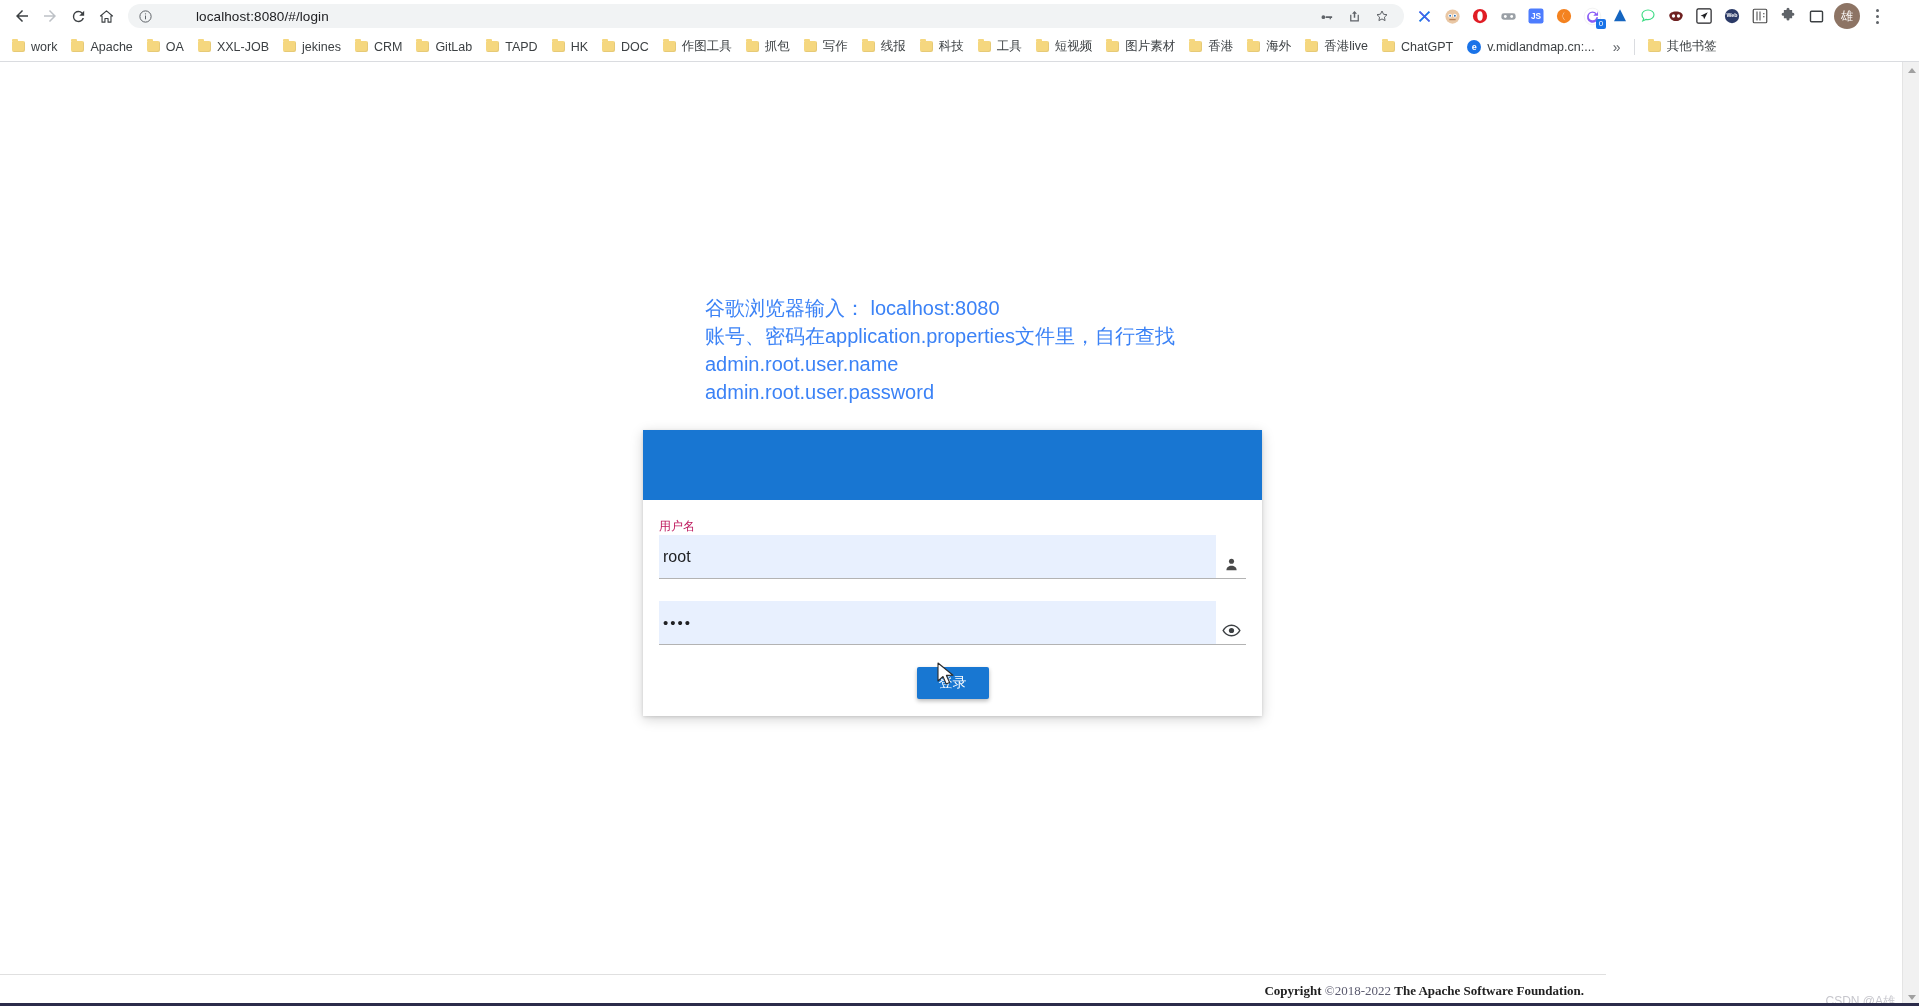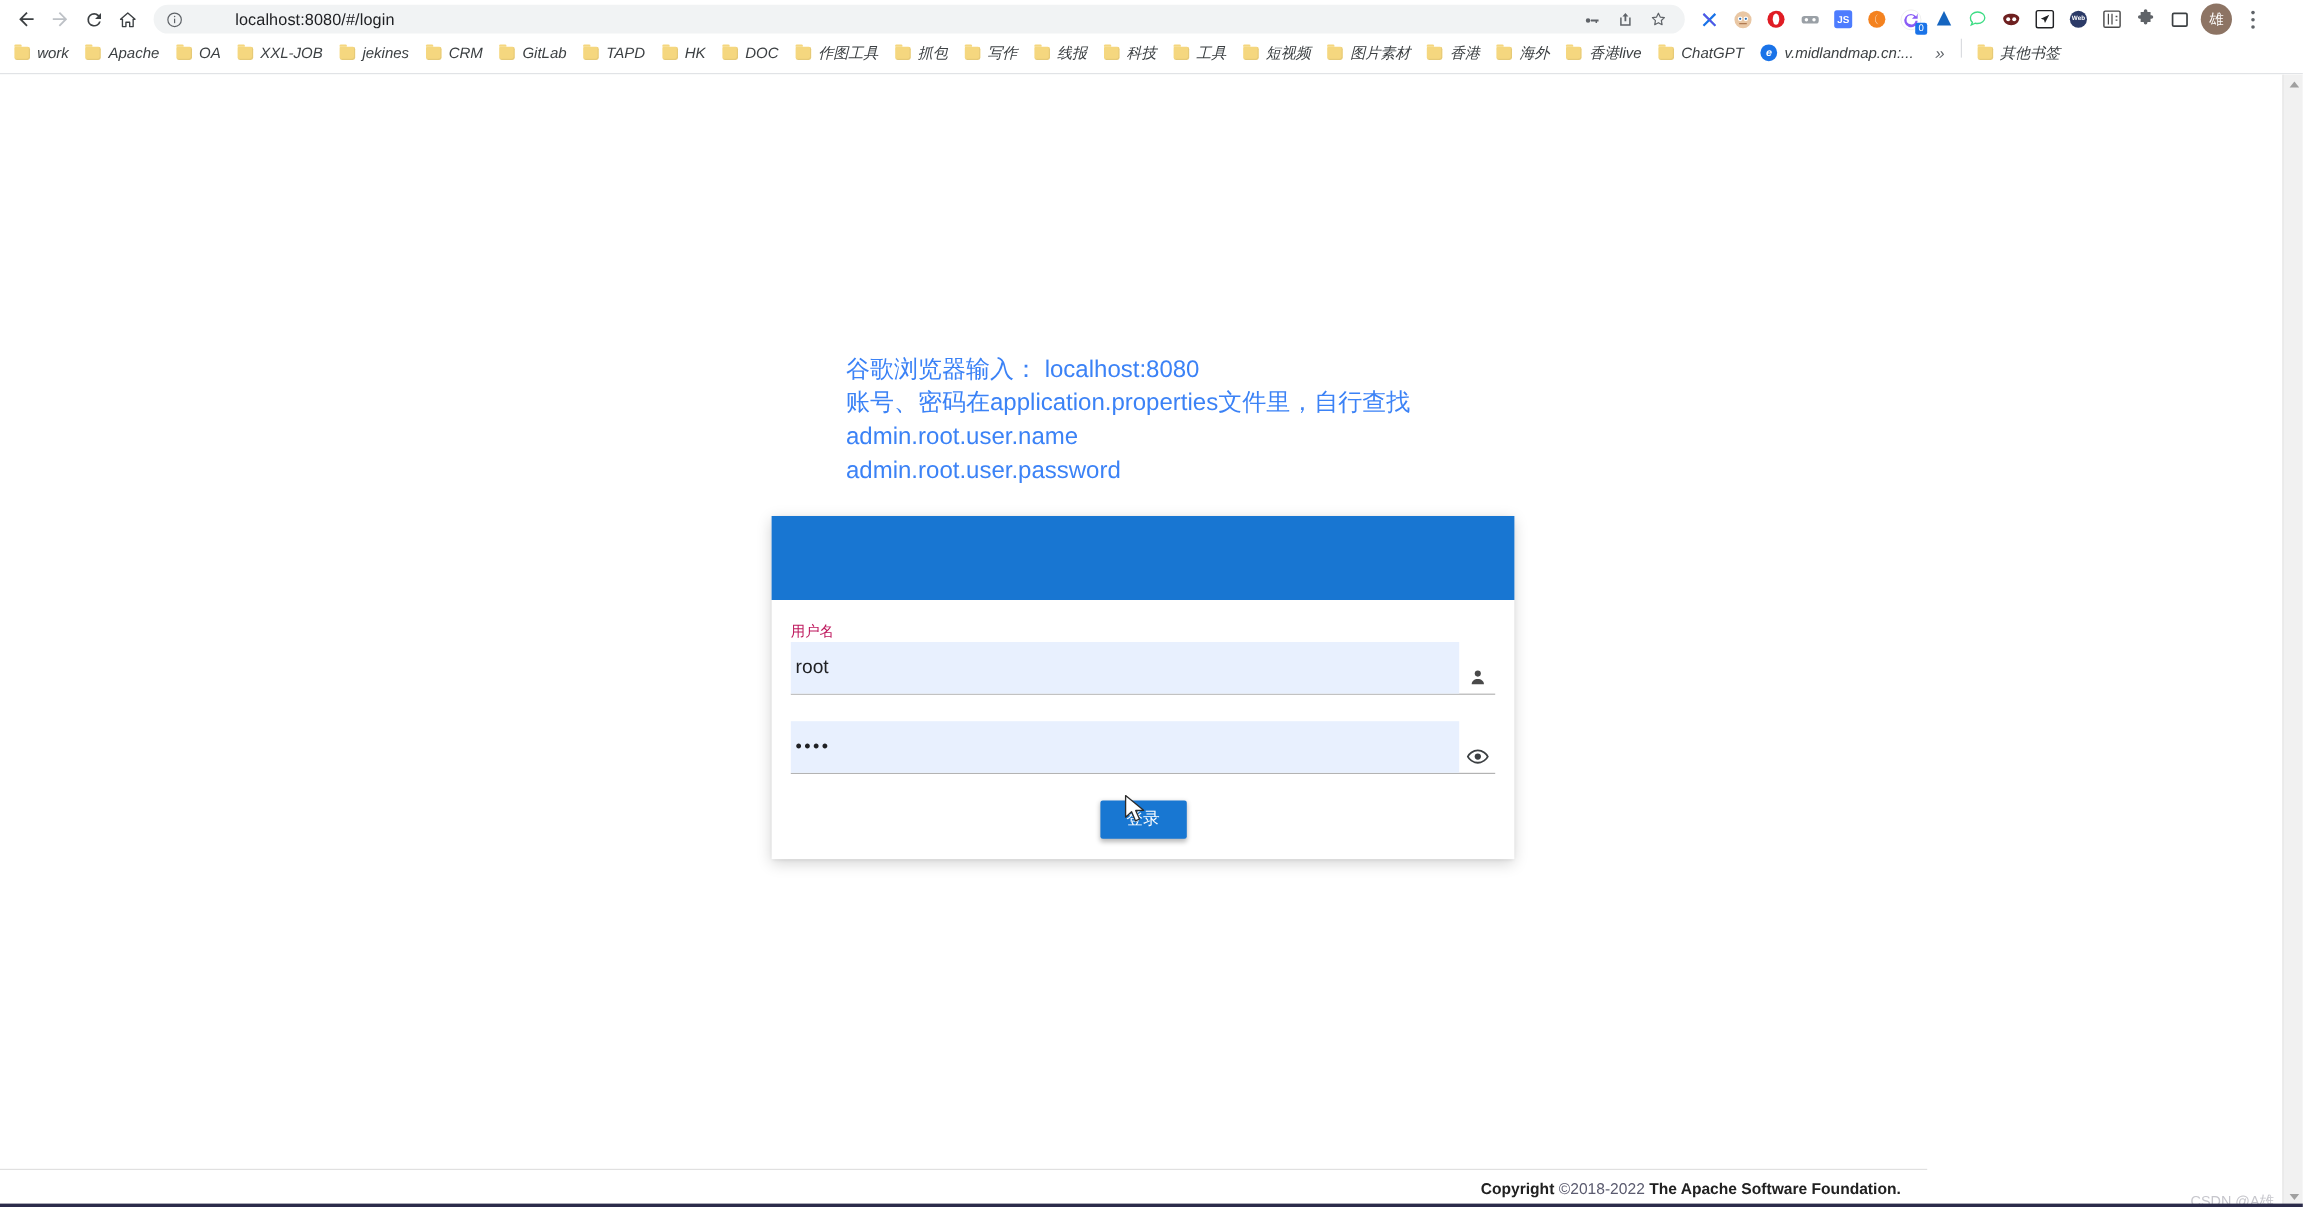--- a/index.html
+++ b/index.html
@@ -95,25 +95,24 @@
     display: flex; flex-direction: column; align-items: center; justify-content: center;
     gap: 3px; margin-right: 6px; cursor: pointer;
   }
   #menu-btn i { width: 3px; height: 3px; border-radius: 50%; background: #5f6368; display:block; }
 
   
   #bookmarks-bar {
     position: absolute; top: 32px; left: 0;
     width: 1919px; height: 30px;
     background: #ffffff;
-    display: flex; align-items: flex-start;
+    display: flex; align-items: center;
     border-bottom: 1px solid #dadce0;
     padding-left: 5px;
     overflow: hidden;
-    font-style: italic;
   }
   .bm {
     display: flex; align-items: center;
     height: 24px; padding: 0 7px;
     flex: 0 0 auto; cursor: pointer;
     border-radius: 4px;
   }
   .bm-label {
     font-size: 12.5px; color: #3c4043;
     white-space: nowrap;
@@ -261,20 +260,21 @@
     z-index: 50;
   }
 
   
   #footer {
     position: absolute;
     left: 0; bottom: 0;
     width: 1606px; height: 32px;
     border-top: 1px solid #e0e0e0;
     background: #ffffff;
+    font-family: Liberation Serif, serif;
   }
   #copyright {
     position: absolute;
     right: 22px; top: 8px;
     font-size: 13px;
     color: #212121;
     white-space: nowrap;
   }
   #copyright .cw { font-weight: bold; }
   #copyright .cy { font-weight: normal; color: #5a5a6e; }

